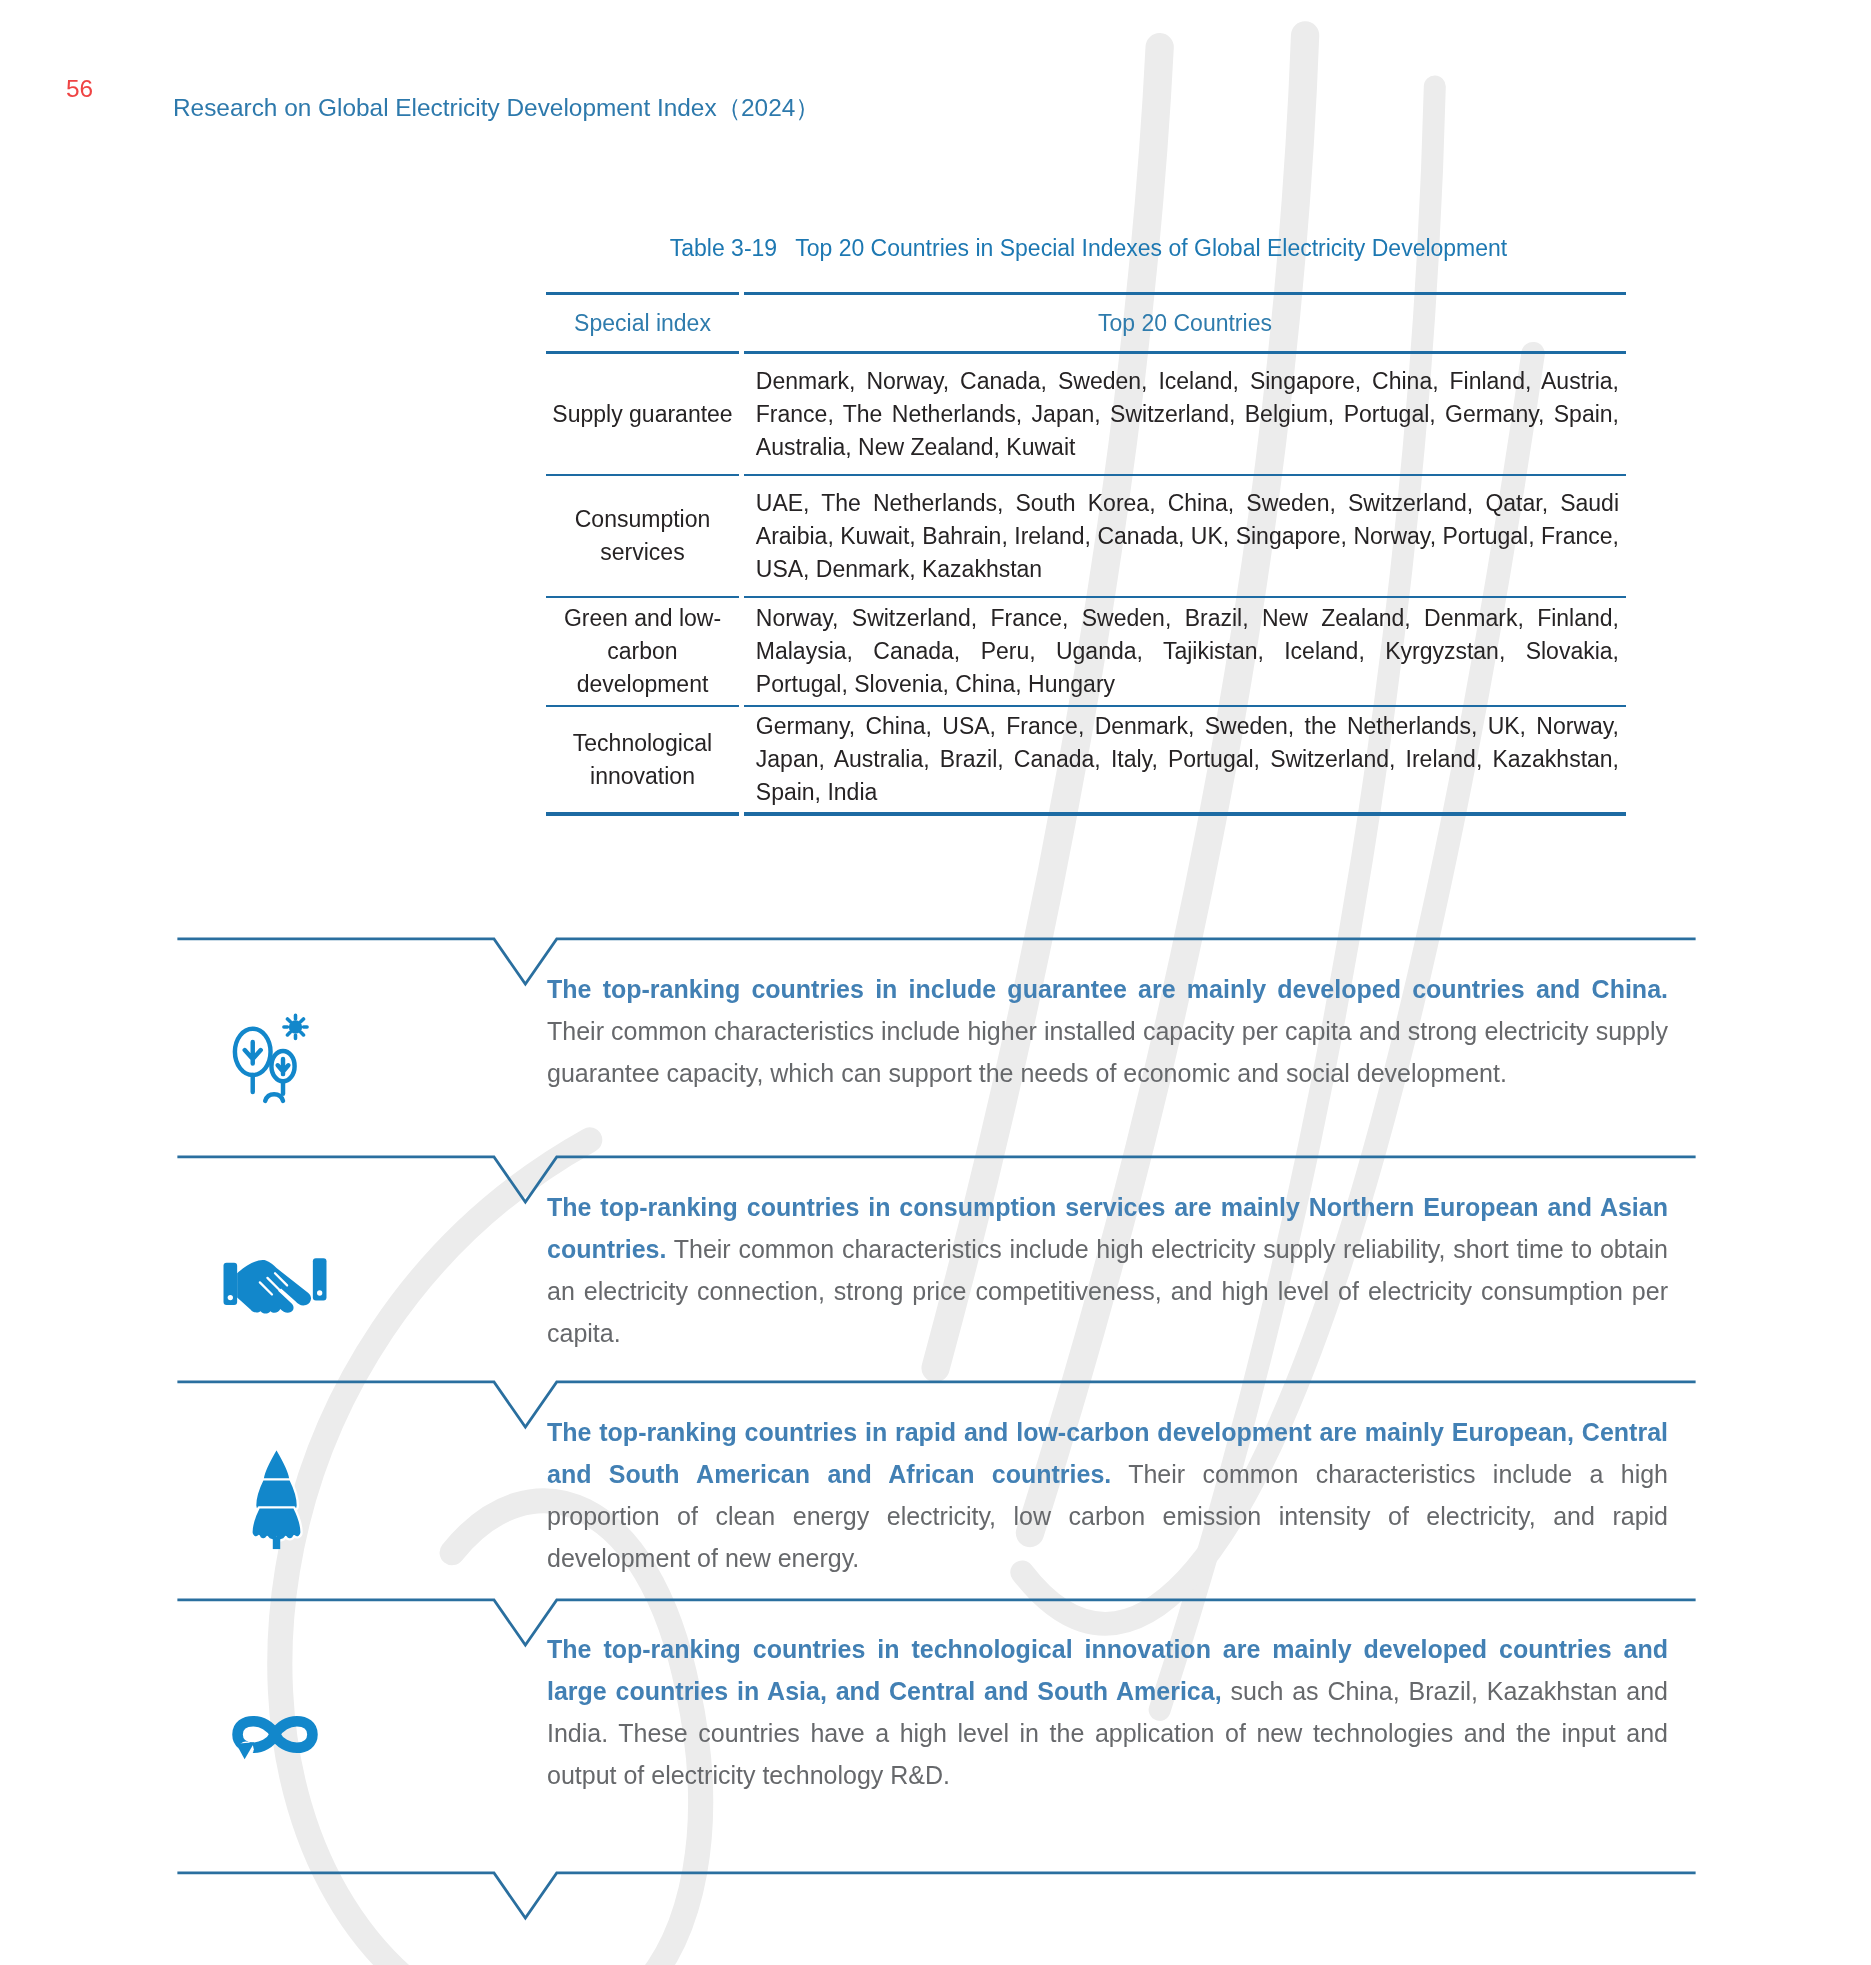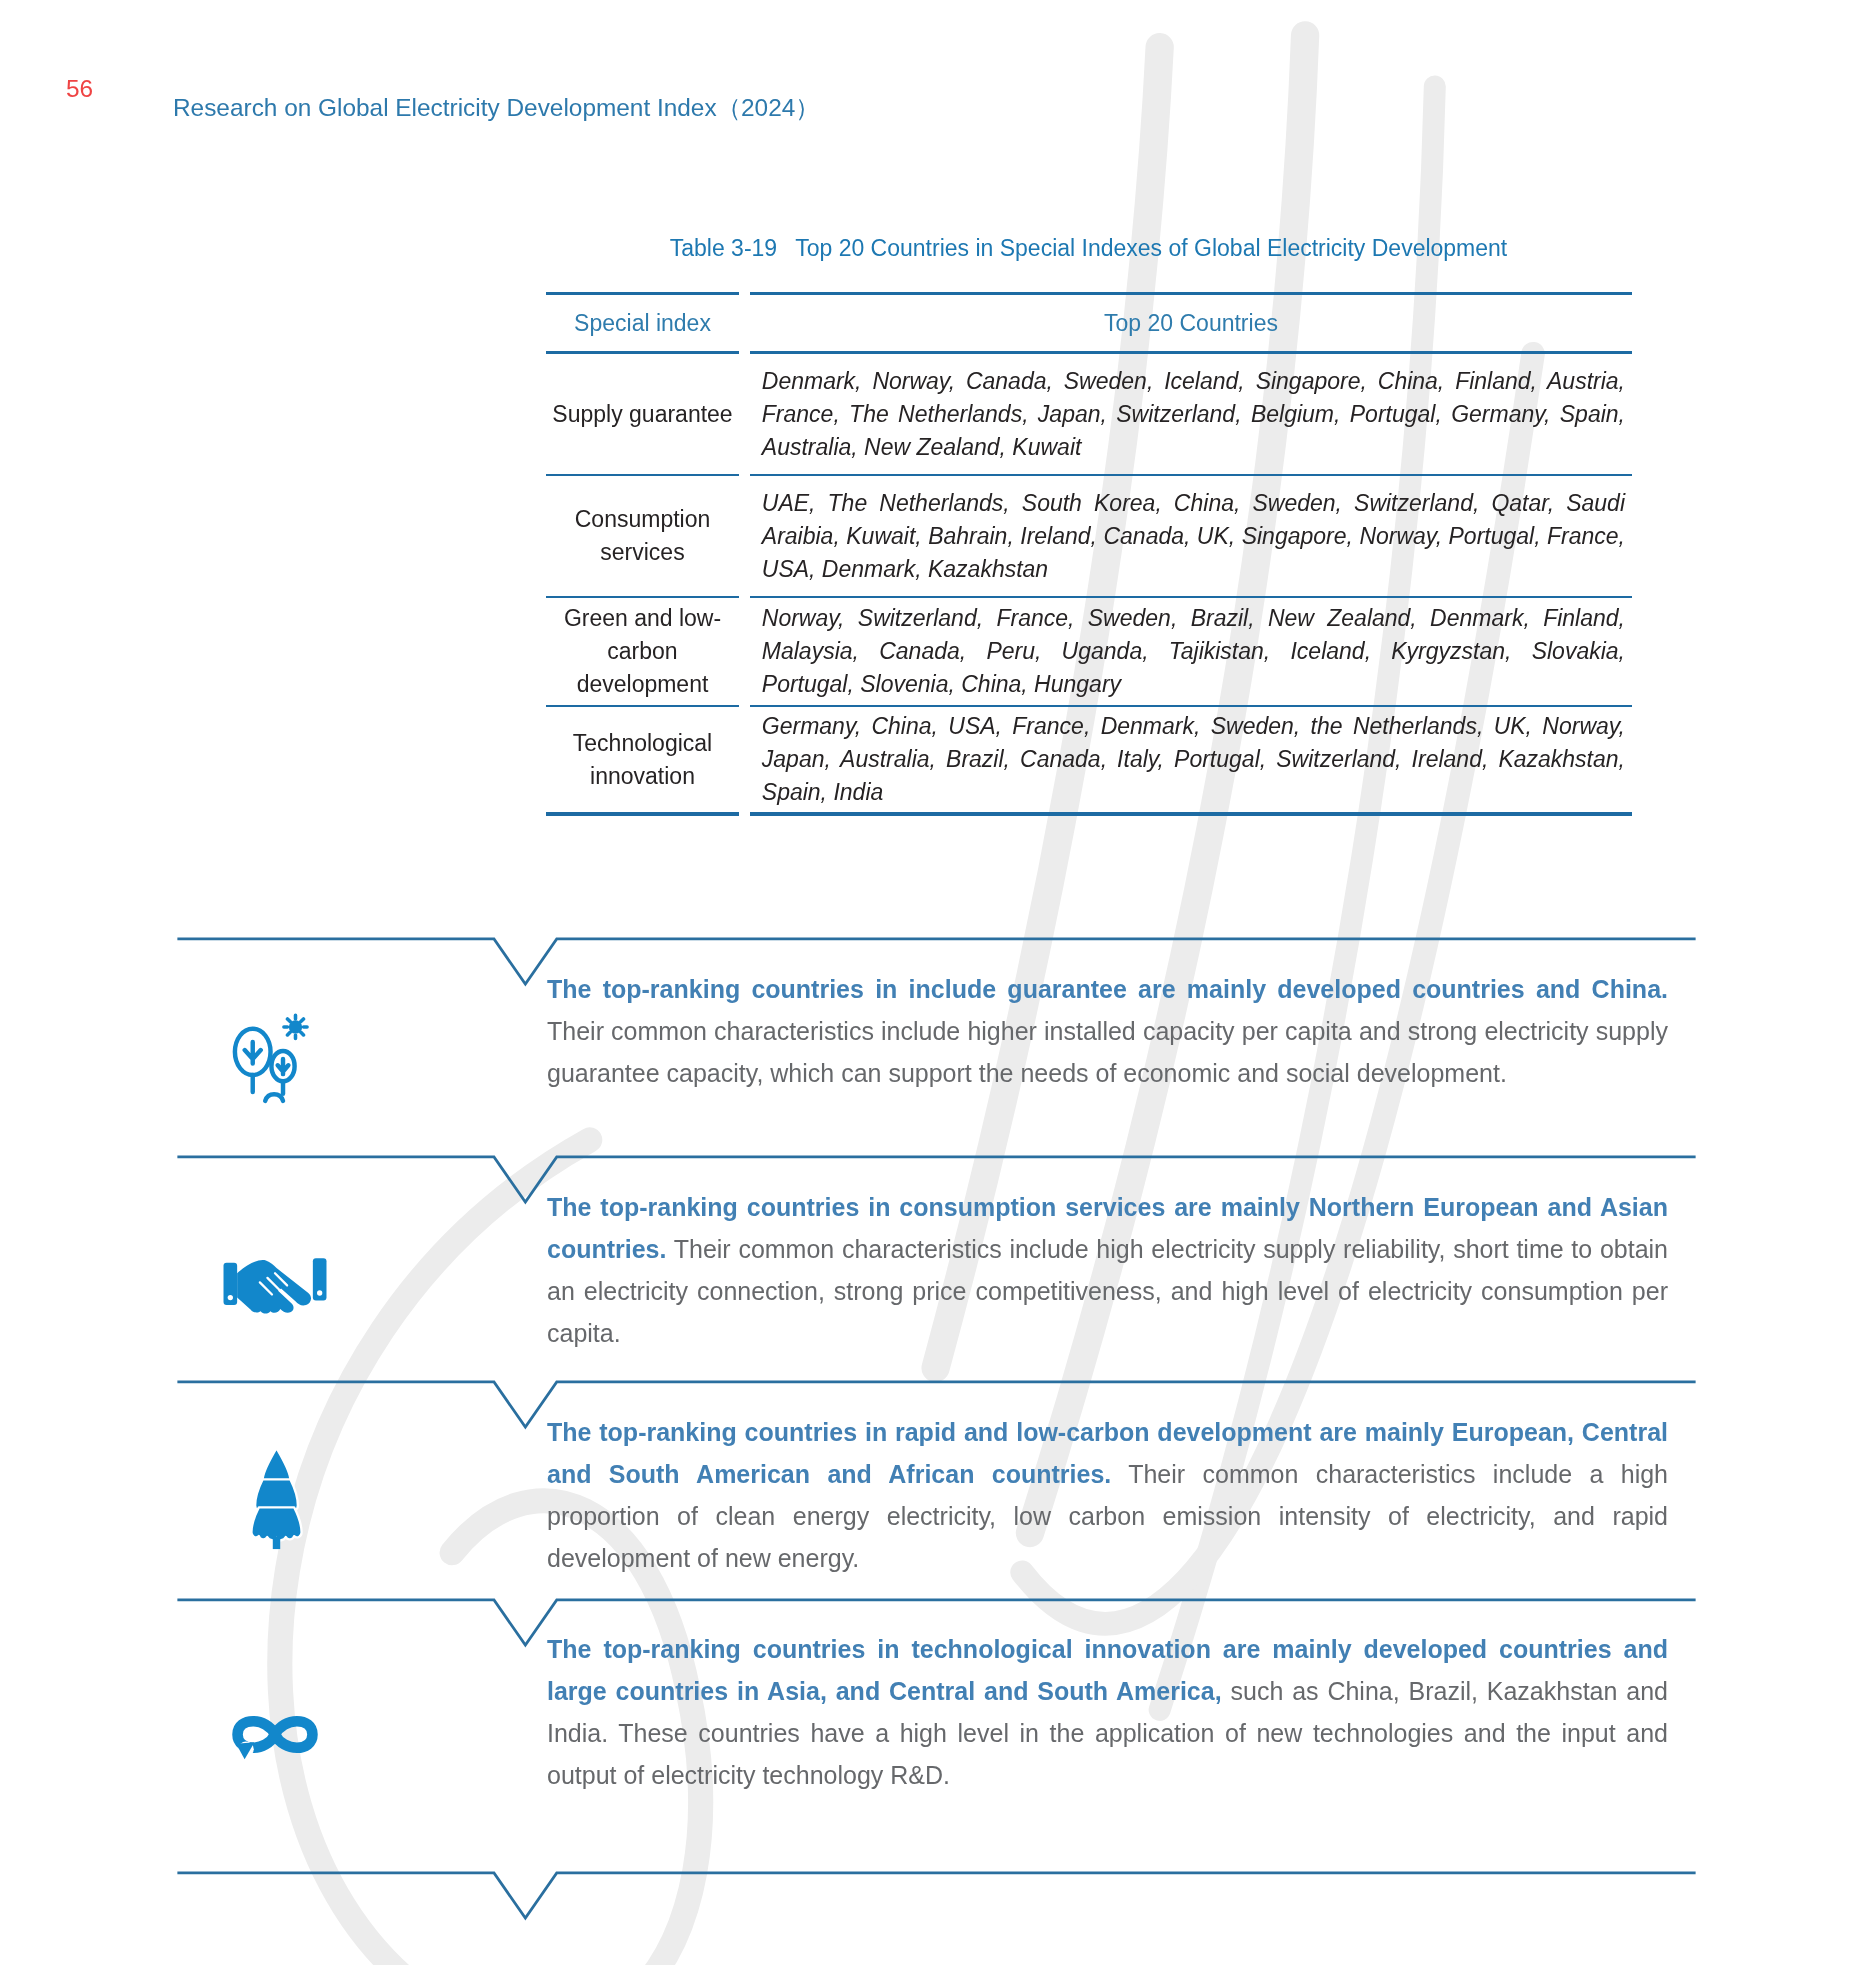--- a/index.html
+++ b/index.html
@@ -8,29 +8,29 @@
   .wm{position:absolute;left:0;top:0;z-index:0;}
   .z{position:absolute;z-index:1;}
 
   .page-num{left:66px;top:75px;font-size:24.4px;color:#ef4444;}
   .hdr-title{left:173px;top:75px;font-size:24.4px;color:var(--header-blue);margin-top:17px;}
 
   .tbl-caption{left:546px;top:235px;width:1085px;text-align:center;font-size:23px;color:var(--caption-blue);}
   .cap-label{margin-right:18px;}
 
   .idx-table{left:546px;top:292px;width:1085px;display:grid;
-             grid-template-columns:193px 882px;column-gap:11px;
+             grid-template-columns:193px 882px;column-gap:5px;
              grid-template-rows:62px 122px 122px 109px 109px;}
   .cell{display:flex;flex-direction:column;justify-content:center;box-sizing:border-box;}
   .th{border-top:3.9px solid var(--rule);border-bottom:3.1px solid var(--rule);
       color:var(--th-blue);font-size:23px;text-align:center;}
   .rcell{border-bottom:2px solid var(--rule);font-size:23px;line-height:33px;color:var(--ink);}
   .rlast{border-bottom:4.3px solid var(--rule);}
   .idx-cell{text-align:center;justify-content:center;}
-  .countries-cell span{display:block;text-align:justify;padding:0 7px 0 11.8px;font-style:italic;}
+  .countries-cell span{display:block;text-align:justify;padding:0 7px 0 11.8px;}
 
   .sep{left:176px;width:1521px;height:51px;}
   .sep svg{display:block;}
 
   .callout-text{left:547px;width:1121px;font-size:25px;line-height:42px;
                 text-align:justify;color:var(--gray);margin:0;}
   .lead{color:var(--lead-blue);font-weight:bold;}
 
   .icon{color:var(--icon-blue);}
   .icon svg{display:block;width:100%;height:100%;}

